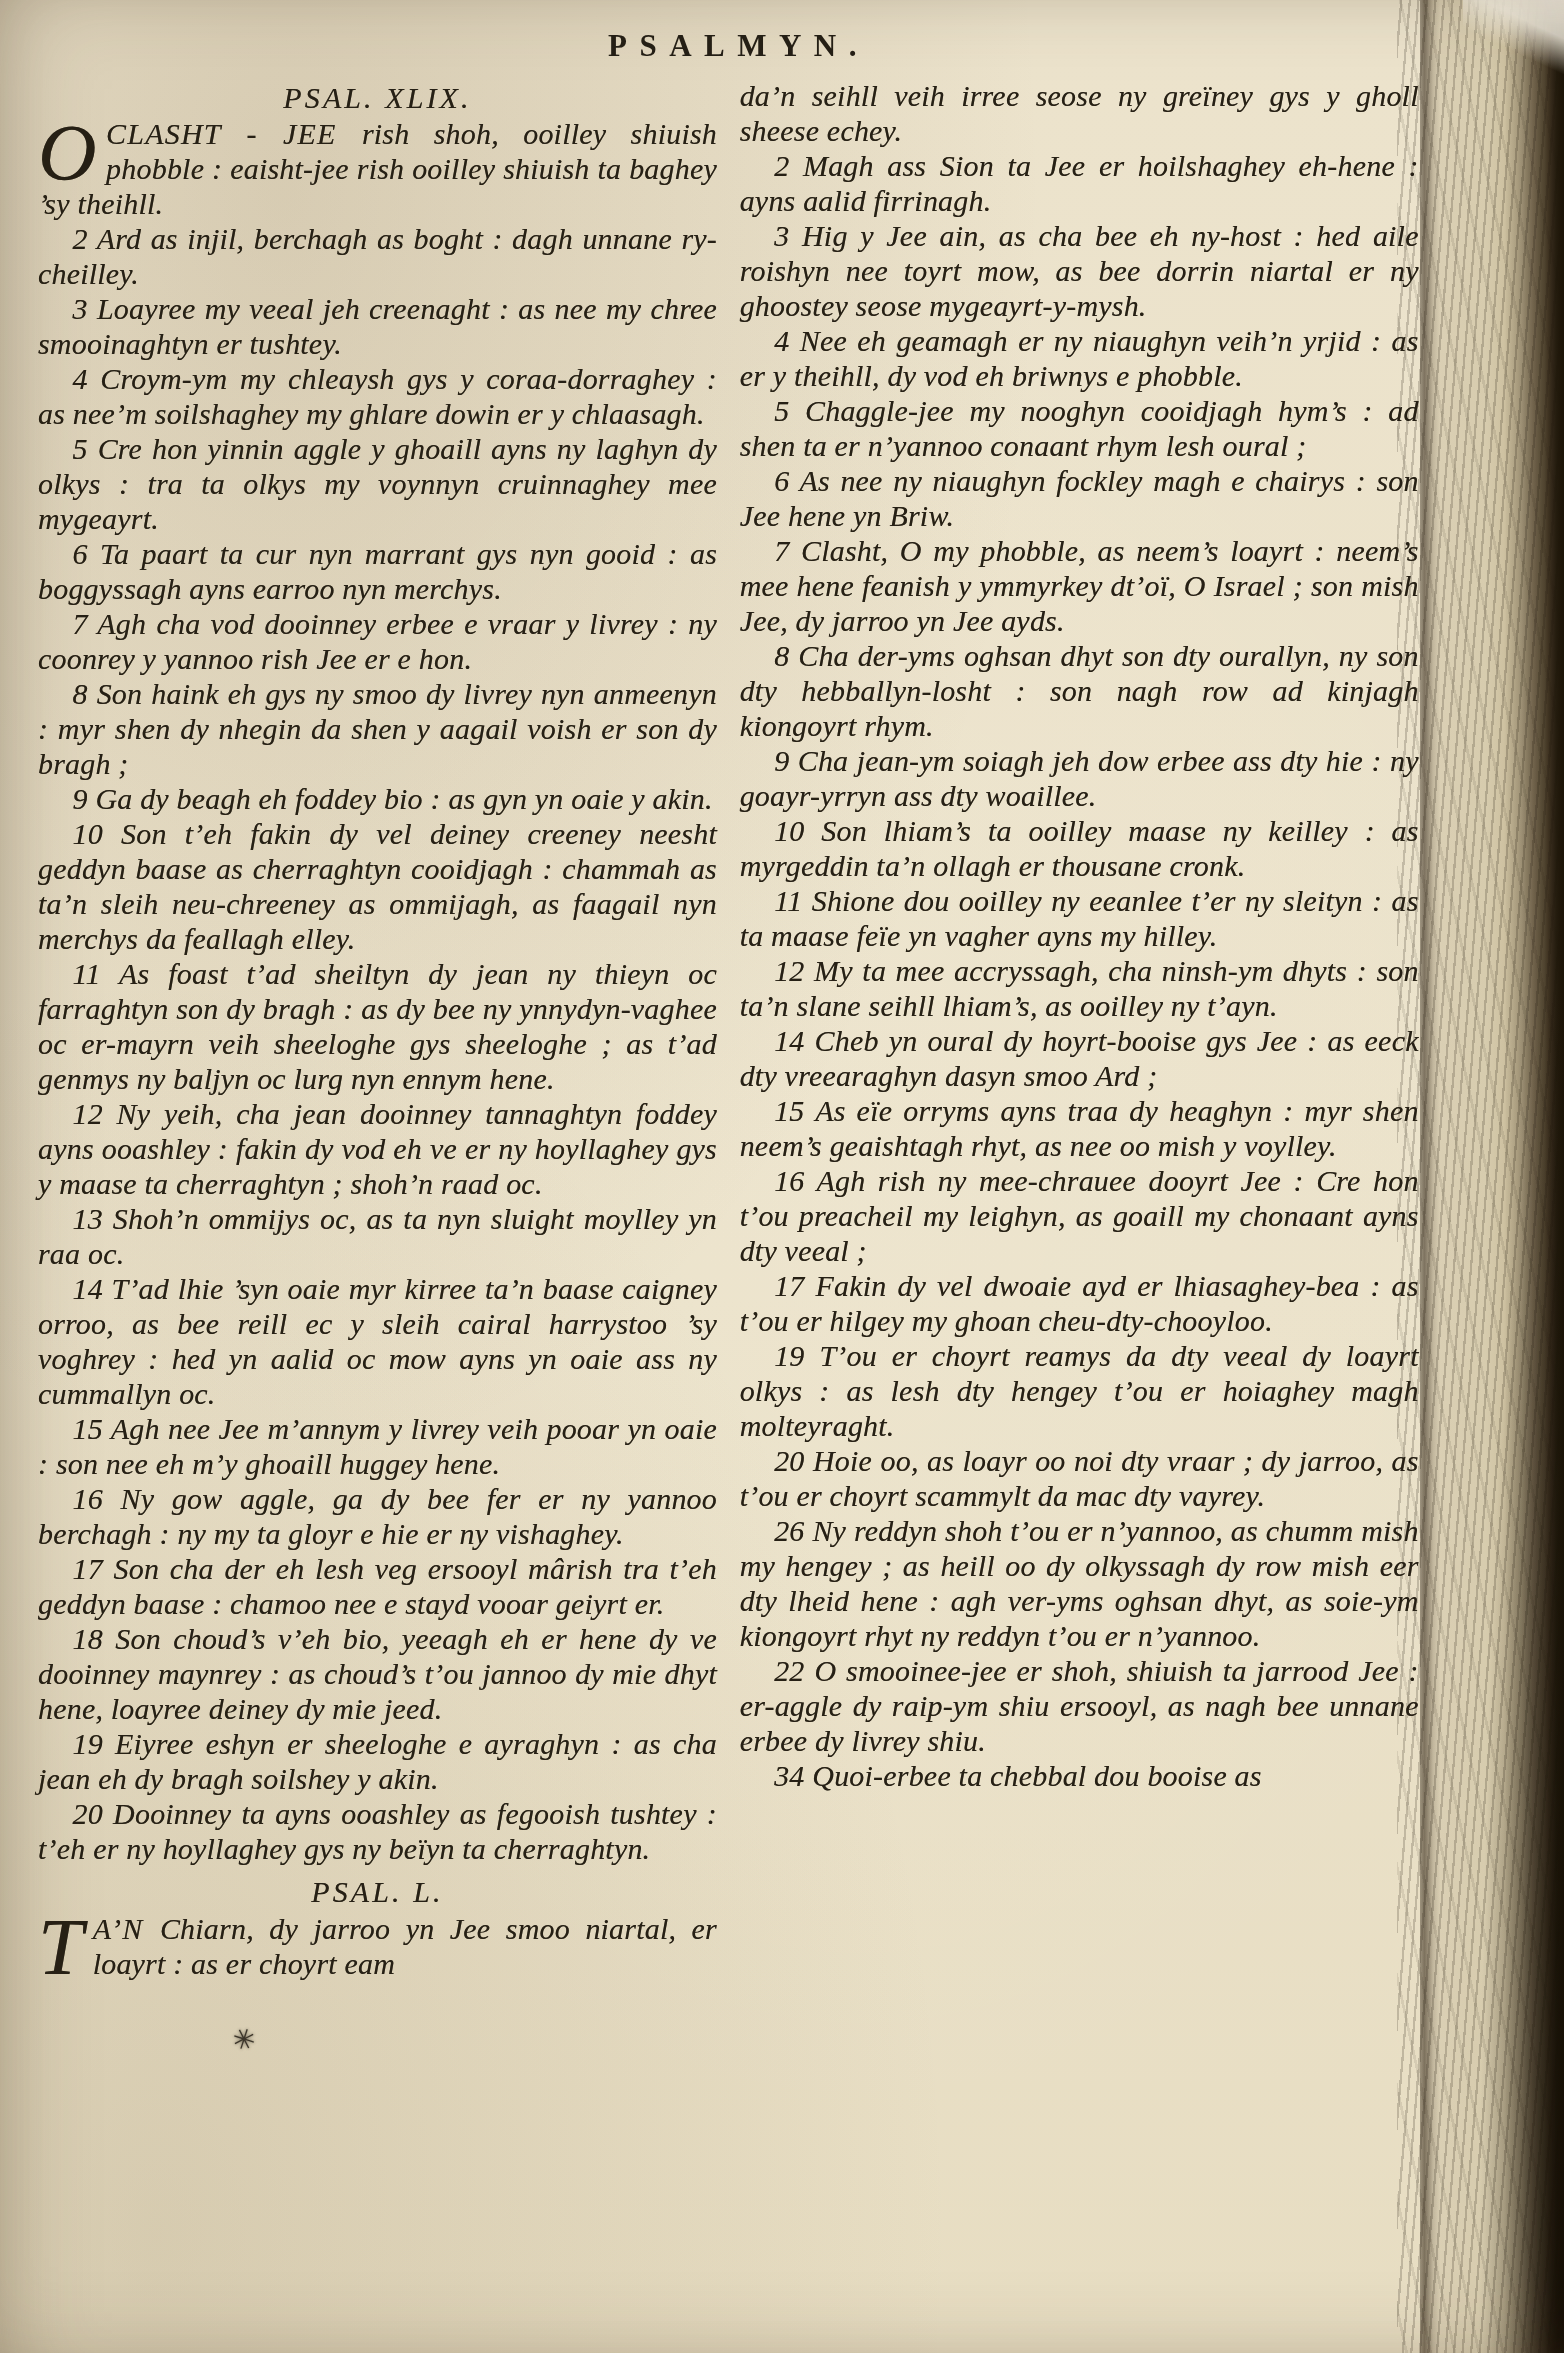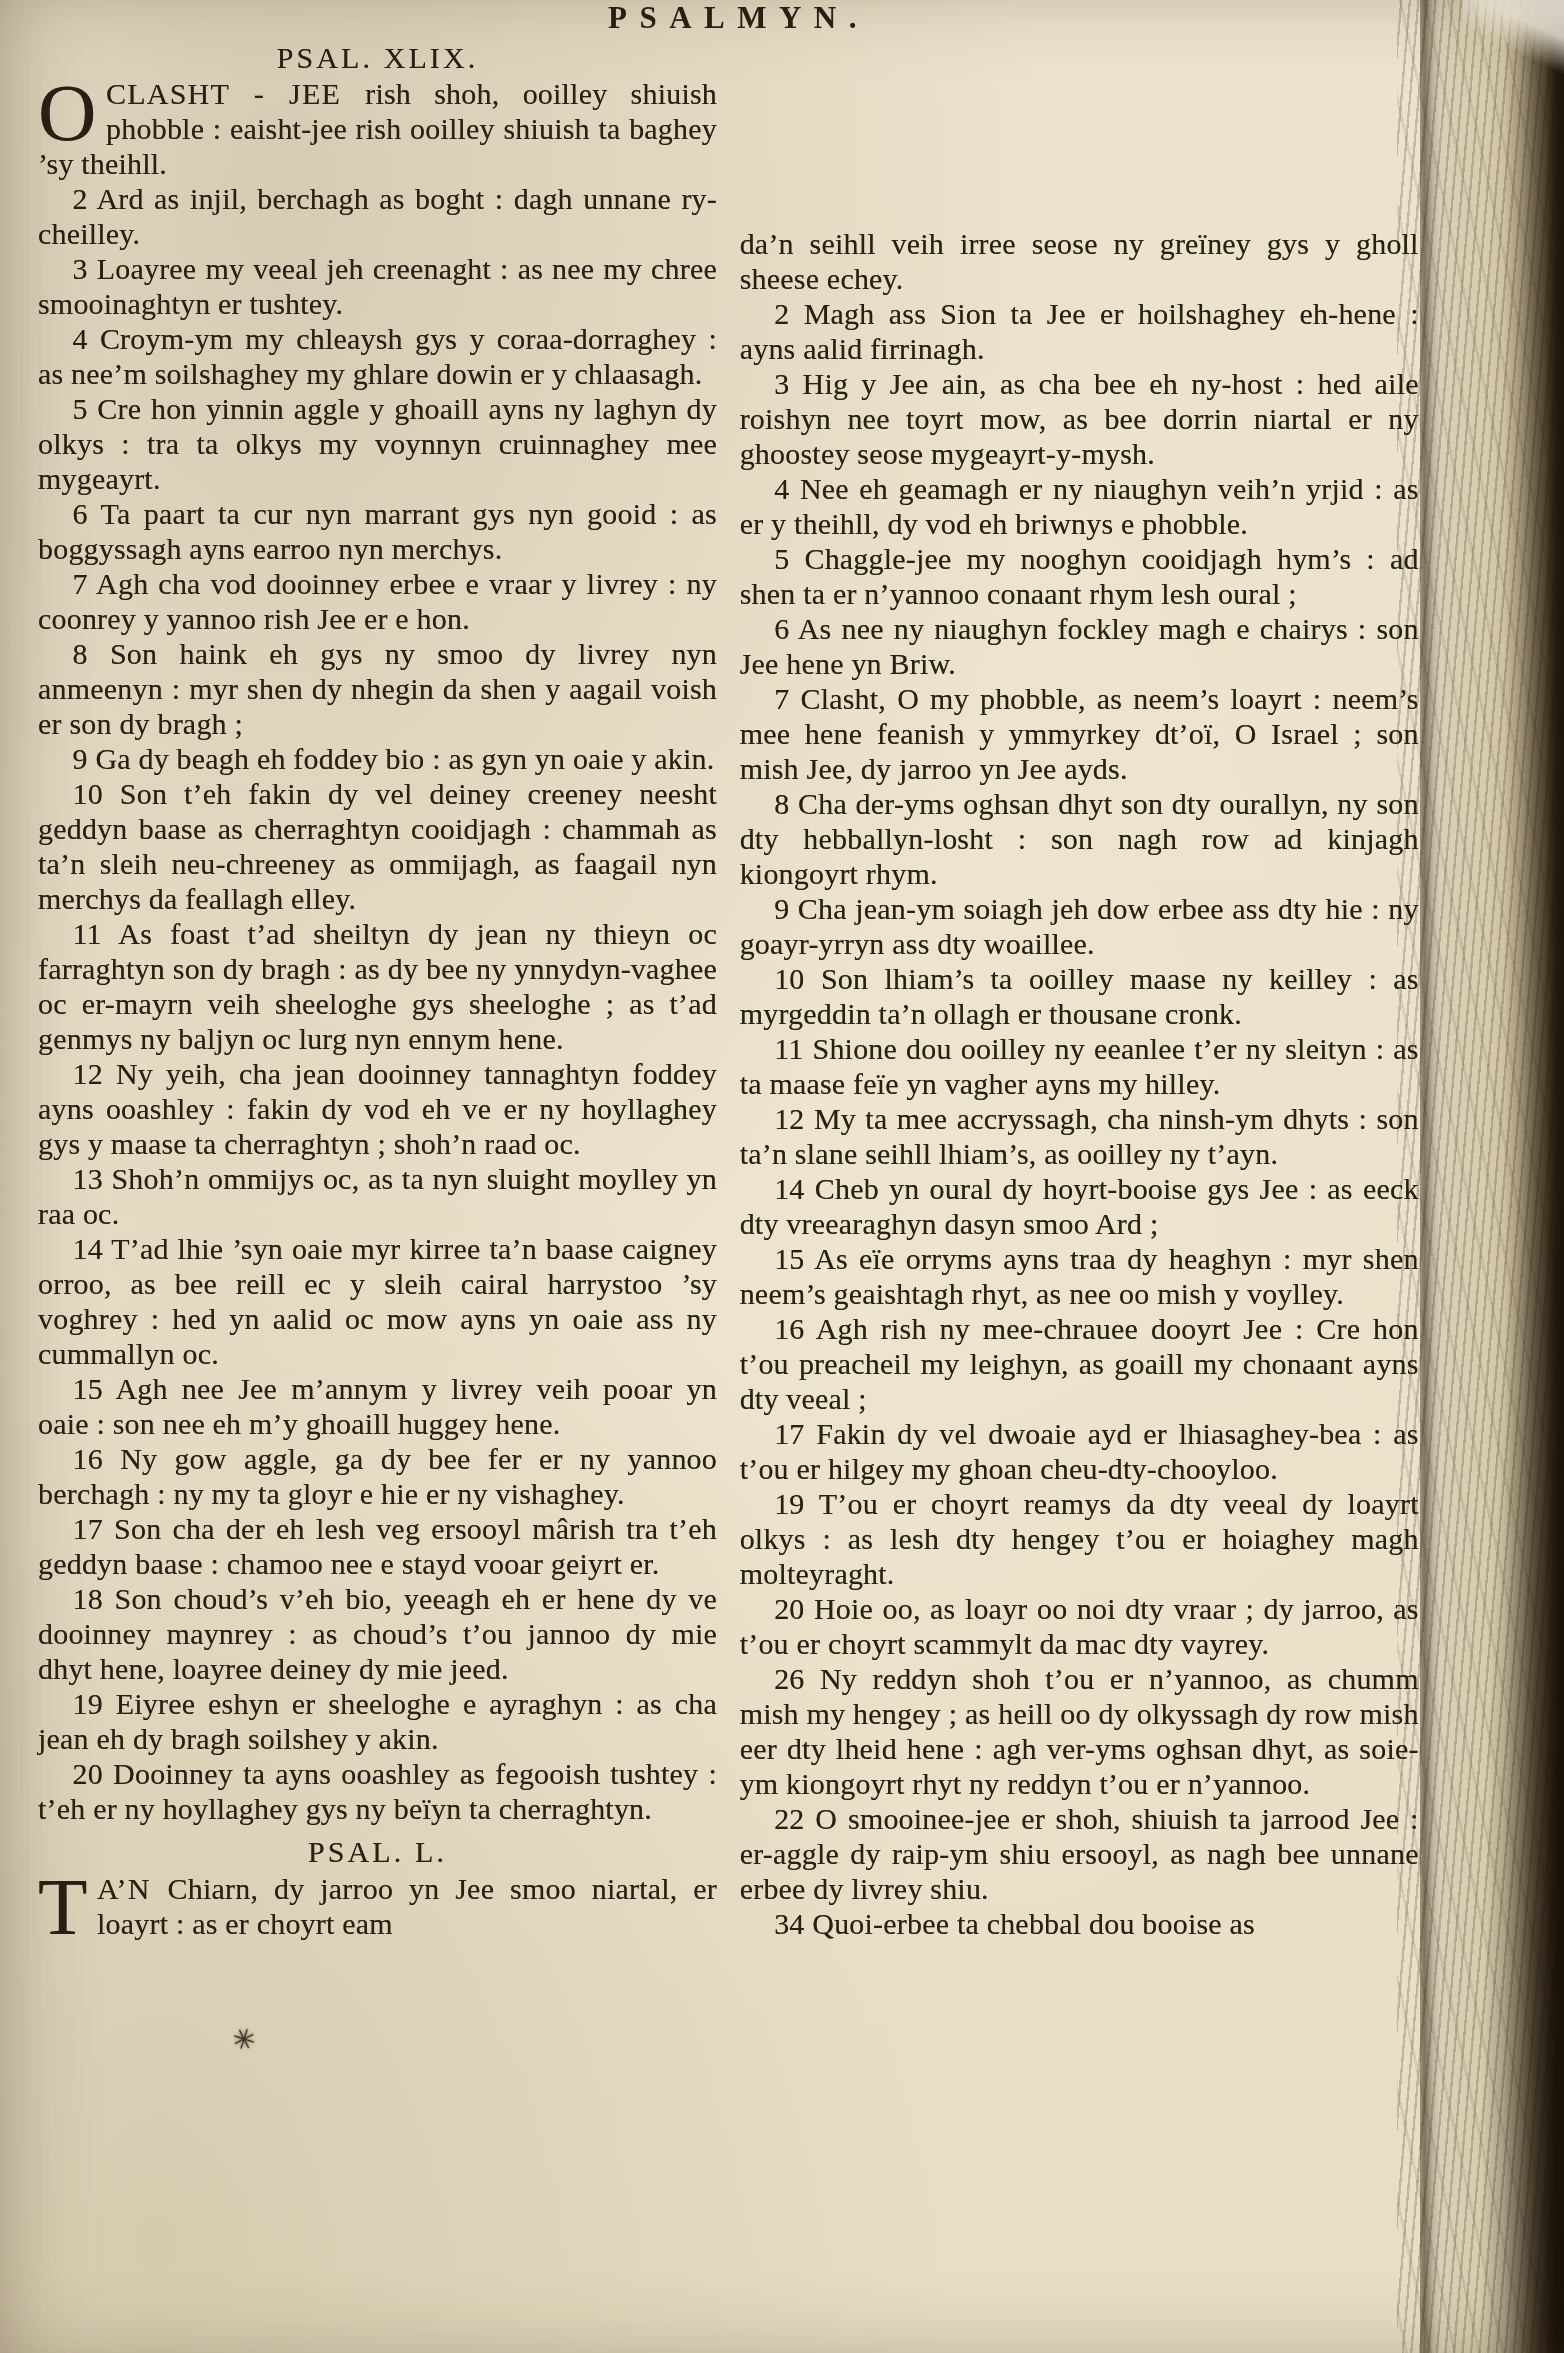--- a/index.html
+++ b/index.html
@@ -8,27 +8,27 @@
     width:1565px;height:2354px;
     overflow:hidden;
     background:
       radial-gradient(ellipse at 18% 8%, rgba(120,98,64,0.18), transparent 42%),
       radial-gradient(ellipse at 10% 95%, rgba(110,90,58,0.14), transparent 40%),
       radial-gradient(ellipse at 55% 50%, rgba(255,252,240,0.10), transparent 60%),
       linear-gradient(180deg,#ece3cc 0%,#ebe2ca 55%,#e7ddc2 100%);
     font-family:"Liberation Serif","DejaVu Serif",serif;
     color:#241f17;
   }
-  .page{position:absolute;top:0;left:0;width:1420px;padding:0 0 0 38px;box-sizing:content-box;}
+  .page{position:absolute;top:0;left:0;width:1420px;padding:28px 0 0 38px;box-sizing:content-box;}
   .running-head{
     width:1401px;text-align:center;
     font-size:31px;letter-spacing:12.5px;font-weight:bold;
     color:#241f16;
   }
-  .columns{display:flex;margin-top:2px;align-items:flex-end;}
+  .columns{display:flex;margin-top:14px;align-items:flex-start;font-style:italic;}
   .col{
     width:679px;
     font-size:30px;line-height:35px;
     text-align:justify;
     letter-spacing:0.2px;
     color:#262015;
     text-shadow:0 0 0.5px rgba(40,32,18,0.55);
   }
   .rule{width:2.3px;background:linear-gradient(#3a332600,#332c20 2%,#332c20 98%,#3a332600);margin:1.6px 10.2px 0 10.2px;}
   .verse{margin:0;text-indent:1.15em;}

